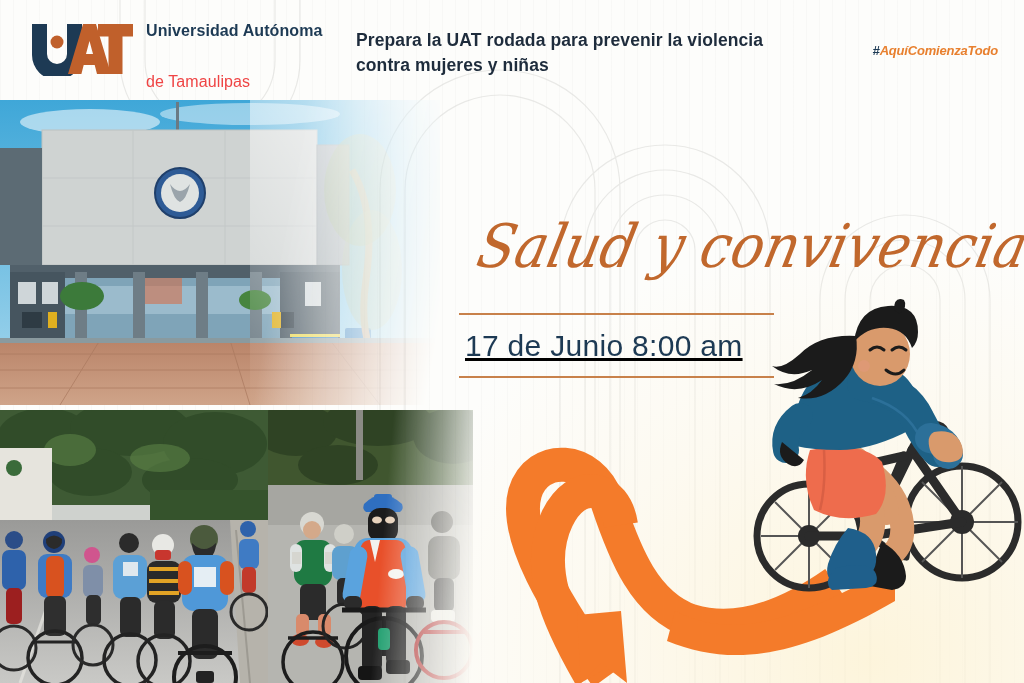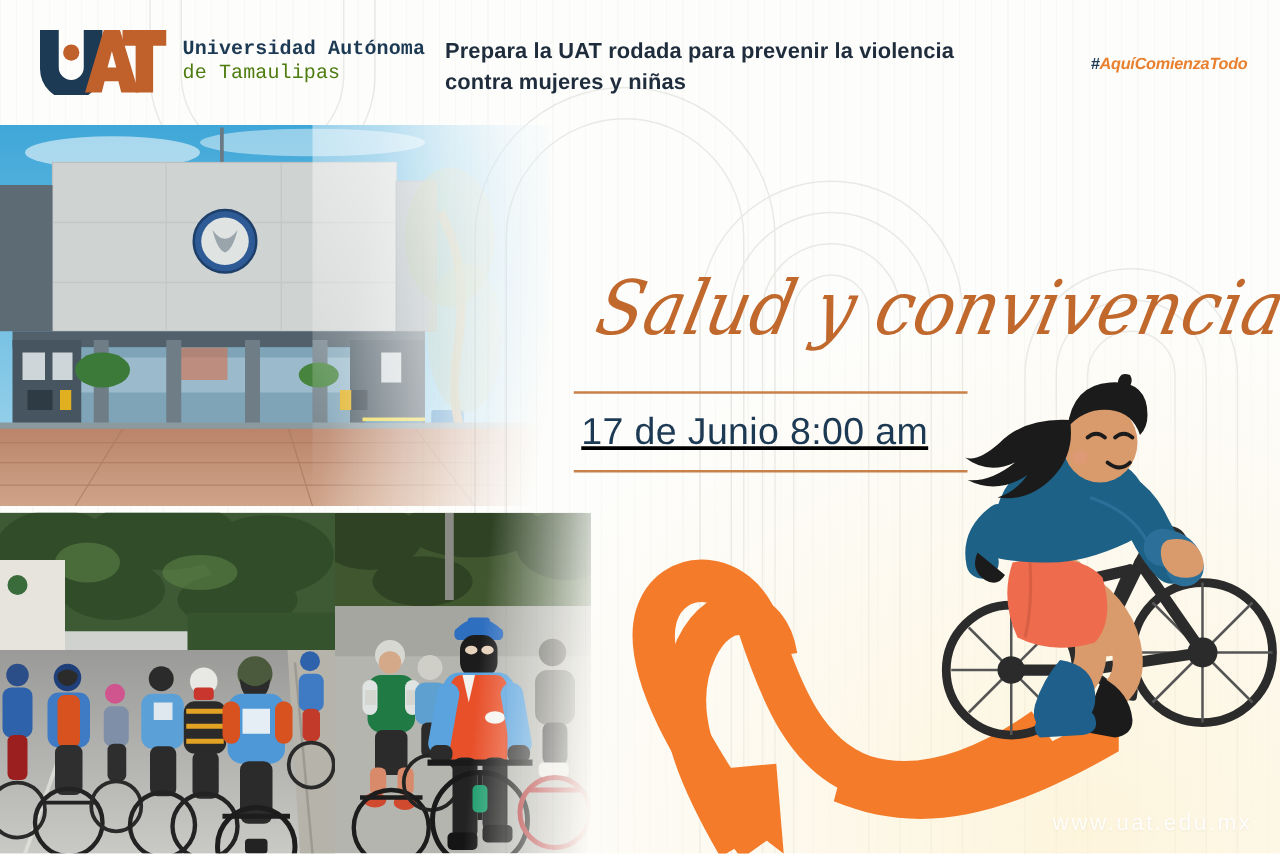--- a/index.html
+++ b/index.html
@@ -46,41 +46,40 @@
     left: 0; top: 0;
     width: 1024px;
     height: 100px;
     z-index: 6;
   }
   .logo-block {
     position: absolute;
     left: 30px;
     top: 22px;
     display: flex;
-    align-items: center;
     gap: 12px;
-    font-family: Liberation Mono, monospace;
   }
   .logo-mark { width: 104px; height: 54px; display: block; }
   .logo-words {
     display: flex;
     flex-direction: column;
     line-height: 1.18;
   }
   .logo-line1 {
     font-size: 16px;
     font-weight: bold;
     color: #1d3a54;
     letter-spacing: .1px;
   }
   .logo-line2 {
     font-size: 16px;
     font-weight: normal;
-    color: #4d7c0f;
+    color: #ef4444;
     letter-spacing: .1px;
+    margin-top: 32px;
   }
 
   .headline {
     position: absolute;
     left: 356px;
     top: 28px;
     width: 440px;
     color: #1e2c3c;
     font-size: 17.5px;
     font-weight: bold;
@@ -627,15 +626,14 @@
 
       <path d="M104 36 q-36 -2 -56 18 q-18 16 -28 12 q18 14 40 4 q-20 16 -38 14 q24 12 48 -4 q-10 14 -24 18 q26 4 46 -18 q16 -18 12 -44Z" fill="#1b1b1b"></path>
 
       <path d="M140 50 q7 -6 14 0" fill="none" stroke="#1b1b1b" stroke-width="3" stroke-linecap="round"></path>
       <path d="M118 50 q7 -6 14 0" fill="none" stroke="#1b1b1b" stroke-width="3" stroke-linecap="round"></path>
       <path d="M134 70 q10 8 18 0" fill="none" stroke="#1b1b1b" stroke-width="3" stroke-linecap="round"></path>
       <circle cx="112" cy="66" r="6" fill="#E19A7C" opacity=".6"></circle>
     </svg>
   </div>
 
-  <div class="watermark">www.uat.edu.mx</div>
 
 </div>
 
 </body></html>

